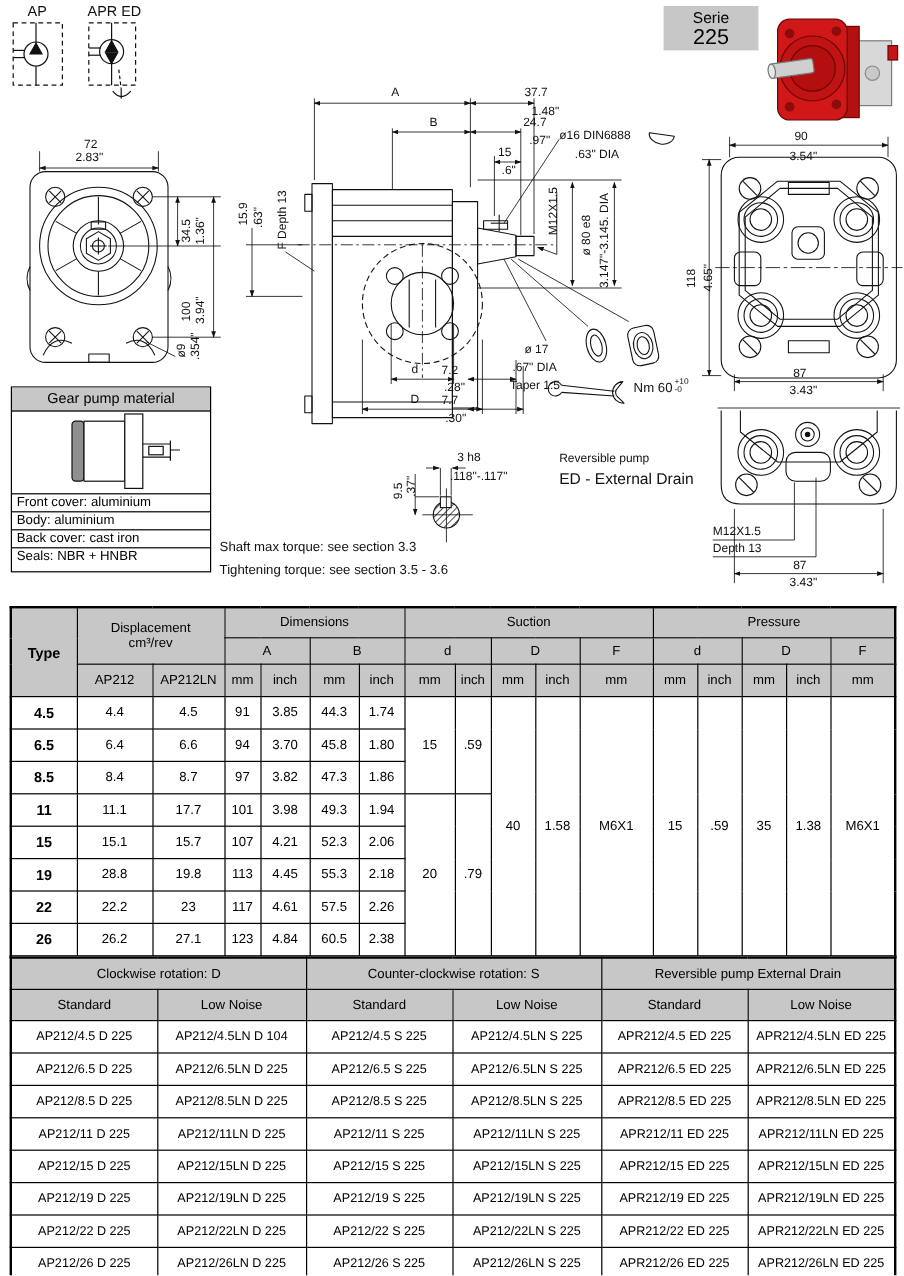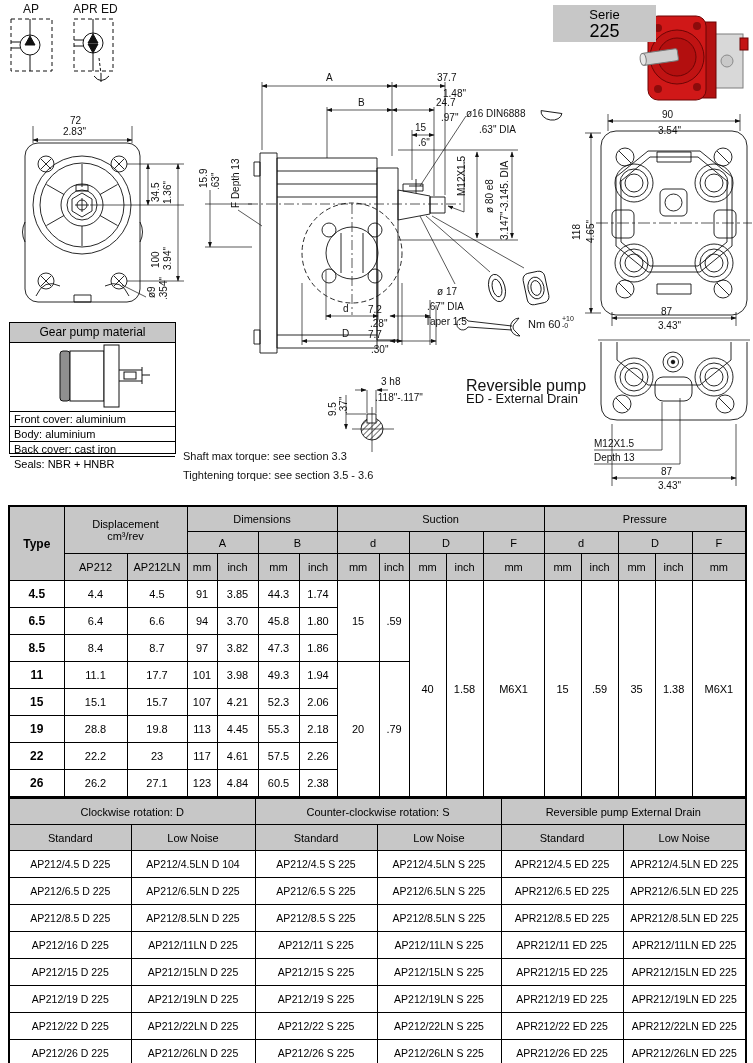--- a/index.html
+++ b/index.html
@@ -4,26 +4,26 @@
 <style>
   html,body{margin:0;padding:0;background:#fff}
   .page{position:relative;width:753px;height:1063px;background:#fff;overflow:hidden;
         font-family:"Liberation Sans",sans-serif;color:#000}
   svg.draw{position:absolute;left:0;top:0}
   .lbl{position:absolute;font-size:10px;line-height:1.1;white-space:nowrap;color:#111}
   .rot{transform:rotate(-90deg);transform-origin:0 0}
   .tol{position:absolute;display:inline-flex;flex-direction:column;font-size:7px;line-height:7px;color:#111}
 
   
-  .serie{position:absolute;left:553px;top:5px;width:103px;height:37px;background:#c7c7c7;text-align:center}
+  .serie{position:absolute;left:553px;top:5px;width:79px;height:37px;background:#c7c7c7;text-align:center}
   .serie .l1{font-size:13px;line-height:15px;padding-top:2px}
   .serie .l2{font-size:18px;line-height:18px}
 
   
-  .matbox{position:absolute;left:9px;top:322px;width:167px;height:132px;border:1.5px solid #000;box-sizing:border-box}
+  .matbox{position:absolute;left:9px;top:322px;width:167px;height:155px;border:1.5px solid #000;box-sizing:border-box}
   .mtitle{background:#c7c7c7;border-bottom:1px solid #000;text-align:center;font-size:12px;height:19px;line-height:19px}
   .mrow{position:absolute;left:0;right:0;border-top:1px solid #000;font-size:11px;line-height:14px;padding-left:4px;height:14px}
 
   
   table{border-collapse:collapse;position:absolute;table-layout:fixed;background:#fff}
   th,td{overflow:hidden}
   .spec{left:8px;top:505px;width:737px;font-size:11px;text-align:center;border:2px solid #000}
   .spec th{background:#c7c7c7;font-weight:normal;border:1px solid #000;padding:0}
   .spec td{border:1px solid #000;padding:0;height:26px}
   .spec thead tr.r1 th{height:24px}
@@ -366,21 +366,21 @@
 <span class="lbl rot" style="left:571px;top:240px">118</span>
 <span class="lbl rot" style="left:585px;top:243px">4.65"</span>
 <span class="lbl" style="left:661px;top:306px">87</span>
 <span class="lbl" style="left:658px;top:320px">3.43"</span>
 
 <span class="lbl" style="left:594px;top:438px">M12X1.5</span>
 <span class="lbl" style="left:594px;top:452px">Depth 13</span>
 <span class="lbl" style="left:661px;top:466px">87</span>
 <span class="lbl" style="left:658px;top:480px">3.43"</span>
 
-<span class="lbl" style="left:466px;top:377px;font-size:16px">Reversible pump</span>
+<span class="lbl" style="left:466px;top:377px;font-size:10px">Reversible pump</span>
 <span class="lbl" style="left:466px;top:392px;font-size:13px">ED - External Drain</span>
 
 <span class="lbl" style="left:183px;top:450px;font-size:11px">Shaft max torque: see section 3.3</span>
 <span class="lbl" style="left:183px;top:469px;font-size:11px">Tightening torque: see section 3.5 - 3.6</span>
 
 <div class="matbox">
   <div class="mtitle">Gear pump material</div>
   <svg width="164" height="66" style="position:absolute;left:0;top:20px">
     <g fill="none" stroke="#111" stroke-width="1">
       <rect x="50" y="8" width="10" height="50" fill="#8f8f8f" rx="3"></rect>
@@ -590,21 +590,21 @@
         </tr>
         <tr>
           <td>AP212/8.5 D 225</td>
           <td>AP212/8.5LN D 225</td>
           <td>AP212/8.5 S 225</td>
           <td>AP212/8.5LN S 225</td>
           <td>APR212/8.5 ED 225</td>
           <td>APR212/8.5LN ED 225</td>
         </tr>
         <tr>
-          <td>AP212/16 D 225</td>
+          <td>AP212/11 D 225</td>
           <td>AP212/11LN D 225</td>
           <td>AP212/11 S 225</td>
           <td>AP212/11LN S 225</td>
           <td>APR212/11 ED 225</td>
           <td>APR212/11LN ED 225</td>
         </tr>
         <tr>
           <td>AP212/15 D 225</td>
           <td>AP212/15LN D 225</td>
           <td>AP212/15 S 225</td>

